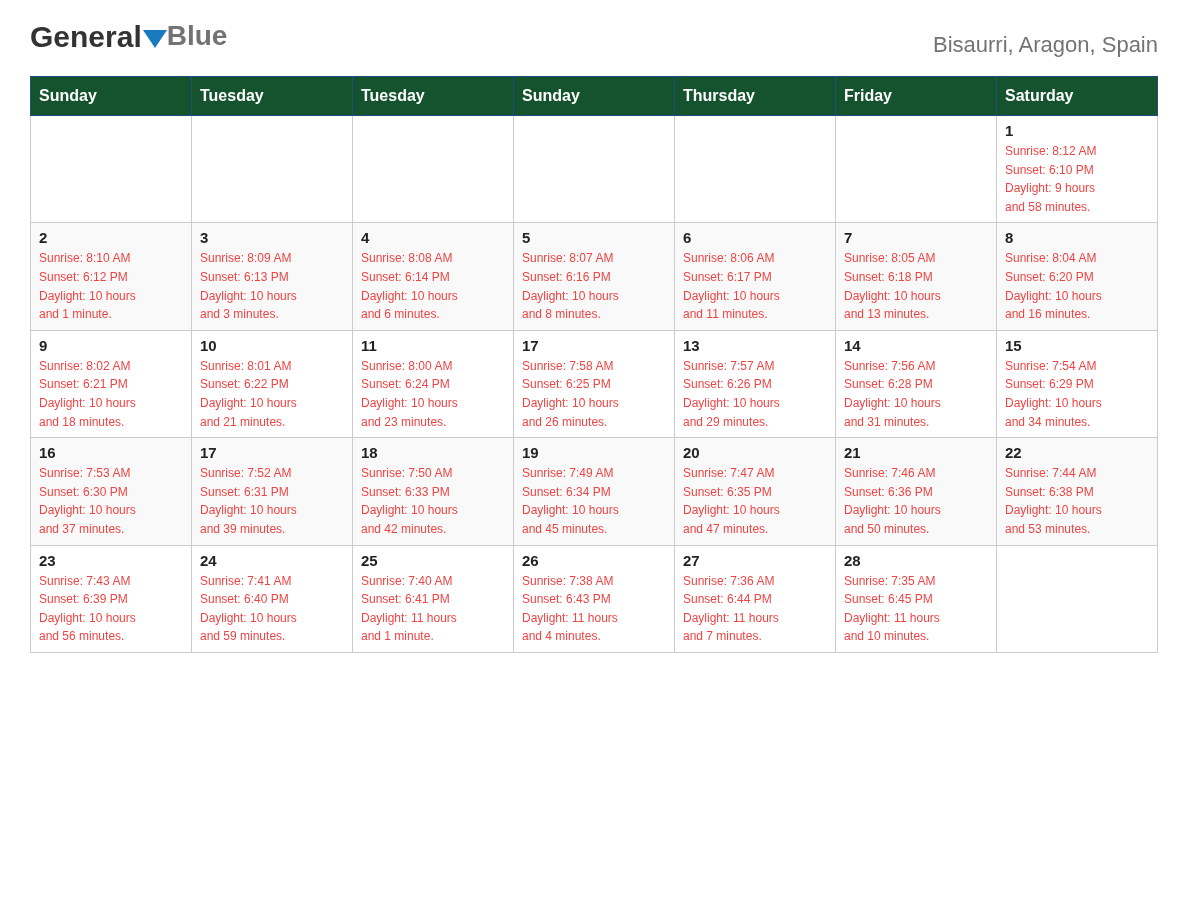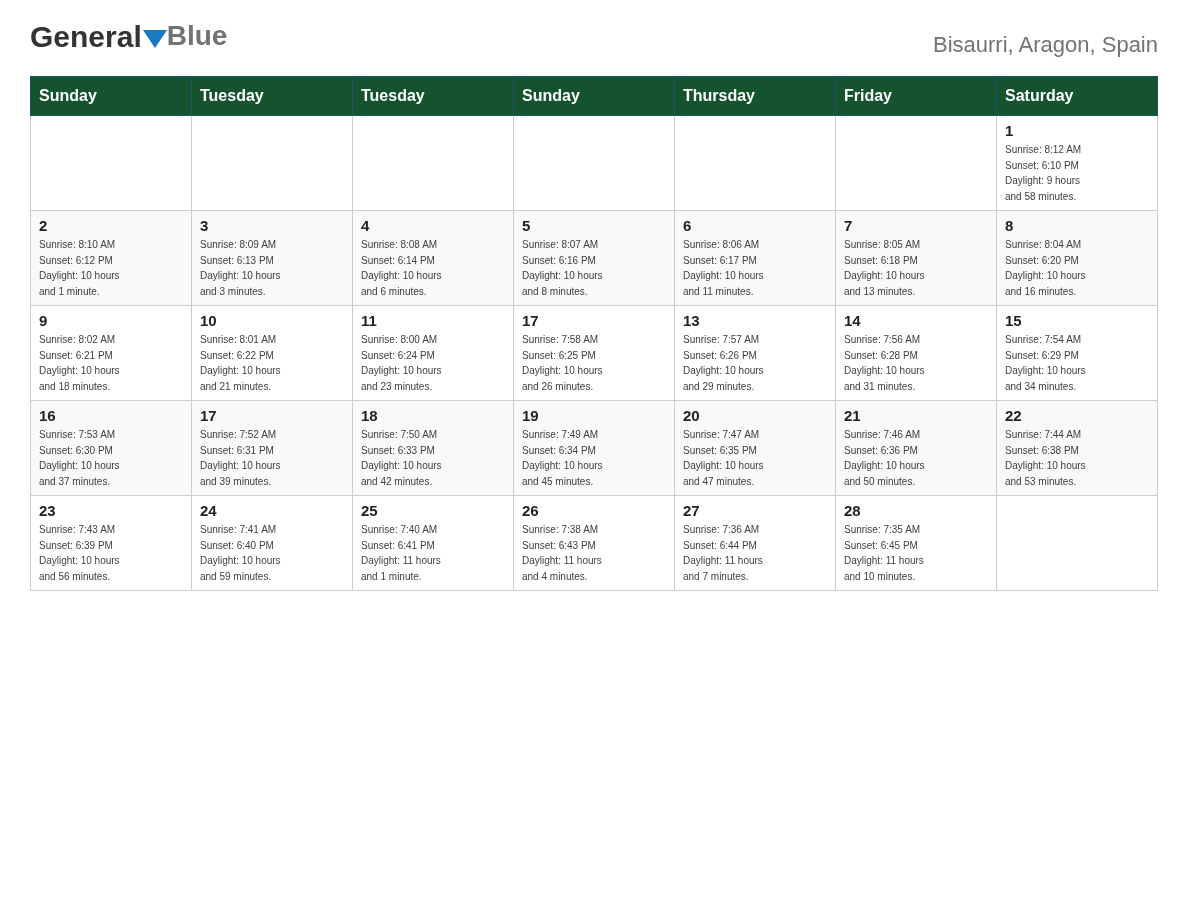--- a/index.html
+++ b/index.html
@@ -65,23 +65,23 @@
       color: #333;
     }
     .day-number {
       font-size: 15px;
       font-weight: bold;
       color: #222;
       display: block;
       margin-bottom: 3px;
     }
     .day-info {
-      font-size: 10px;
+      font-size: 12px;
       line-height: 1.55;
-      color: #404040;
+      color: #ef4444;
     }
     .empty-cell {
       background: #fff;
     }
     tr:nth-child(even) td {
       background-color: #f9f9f9;
     }
     tr:nth-child(odd) td {
       background-color: #ffffff;
     }

